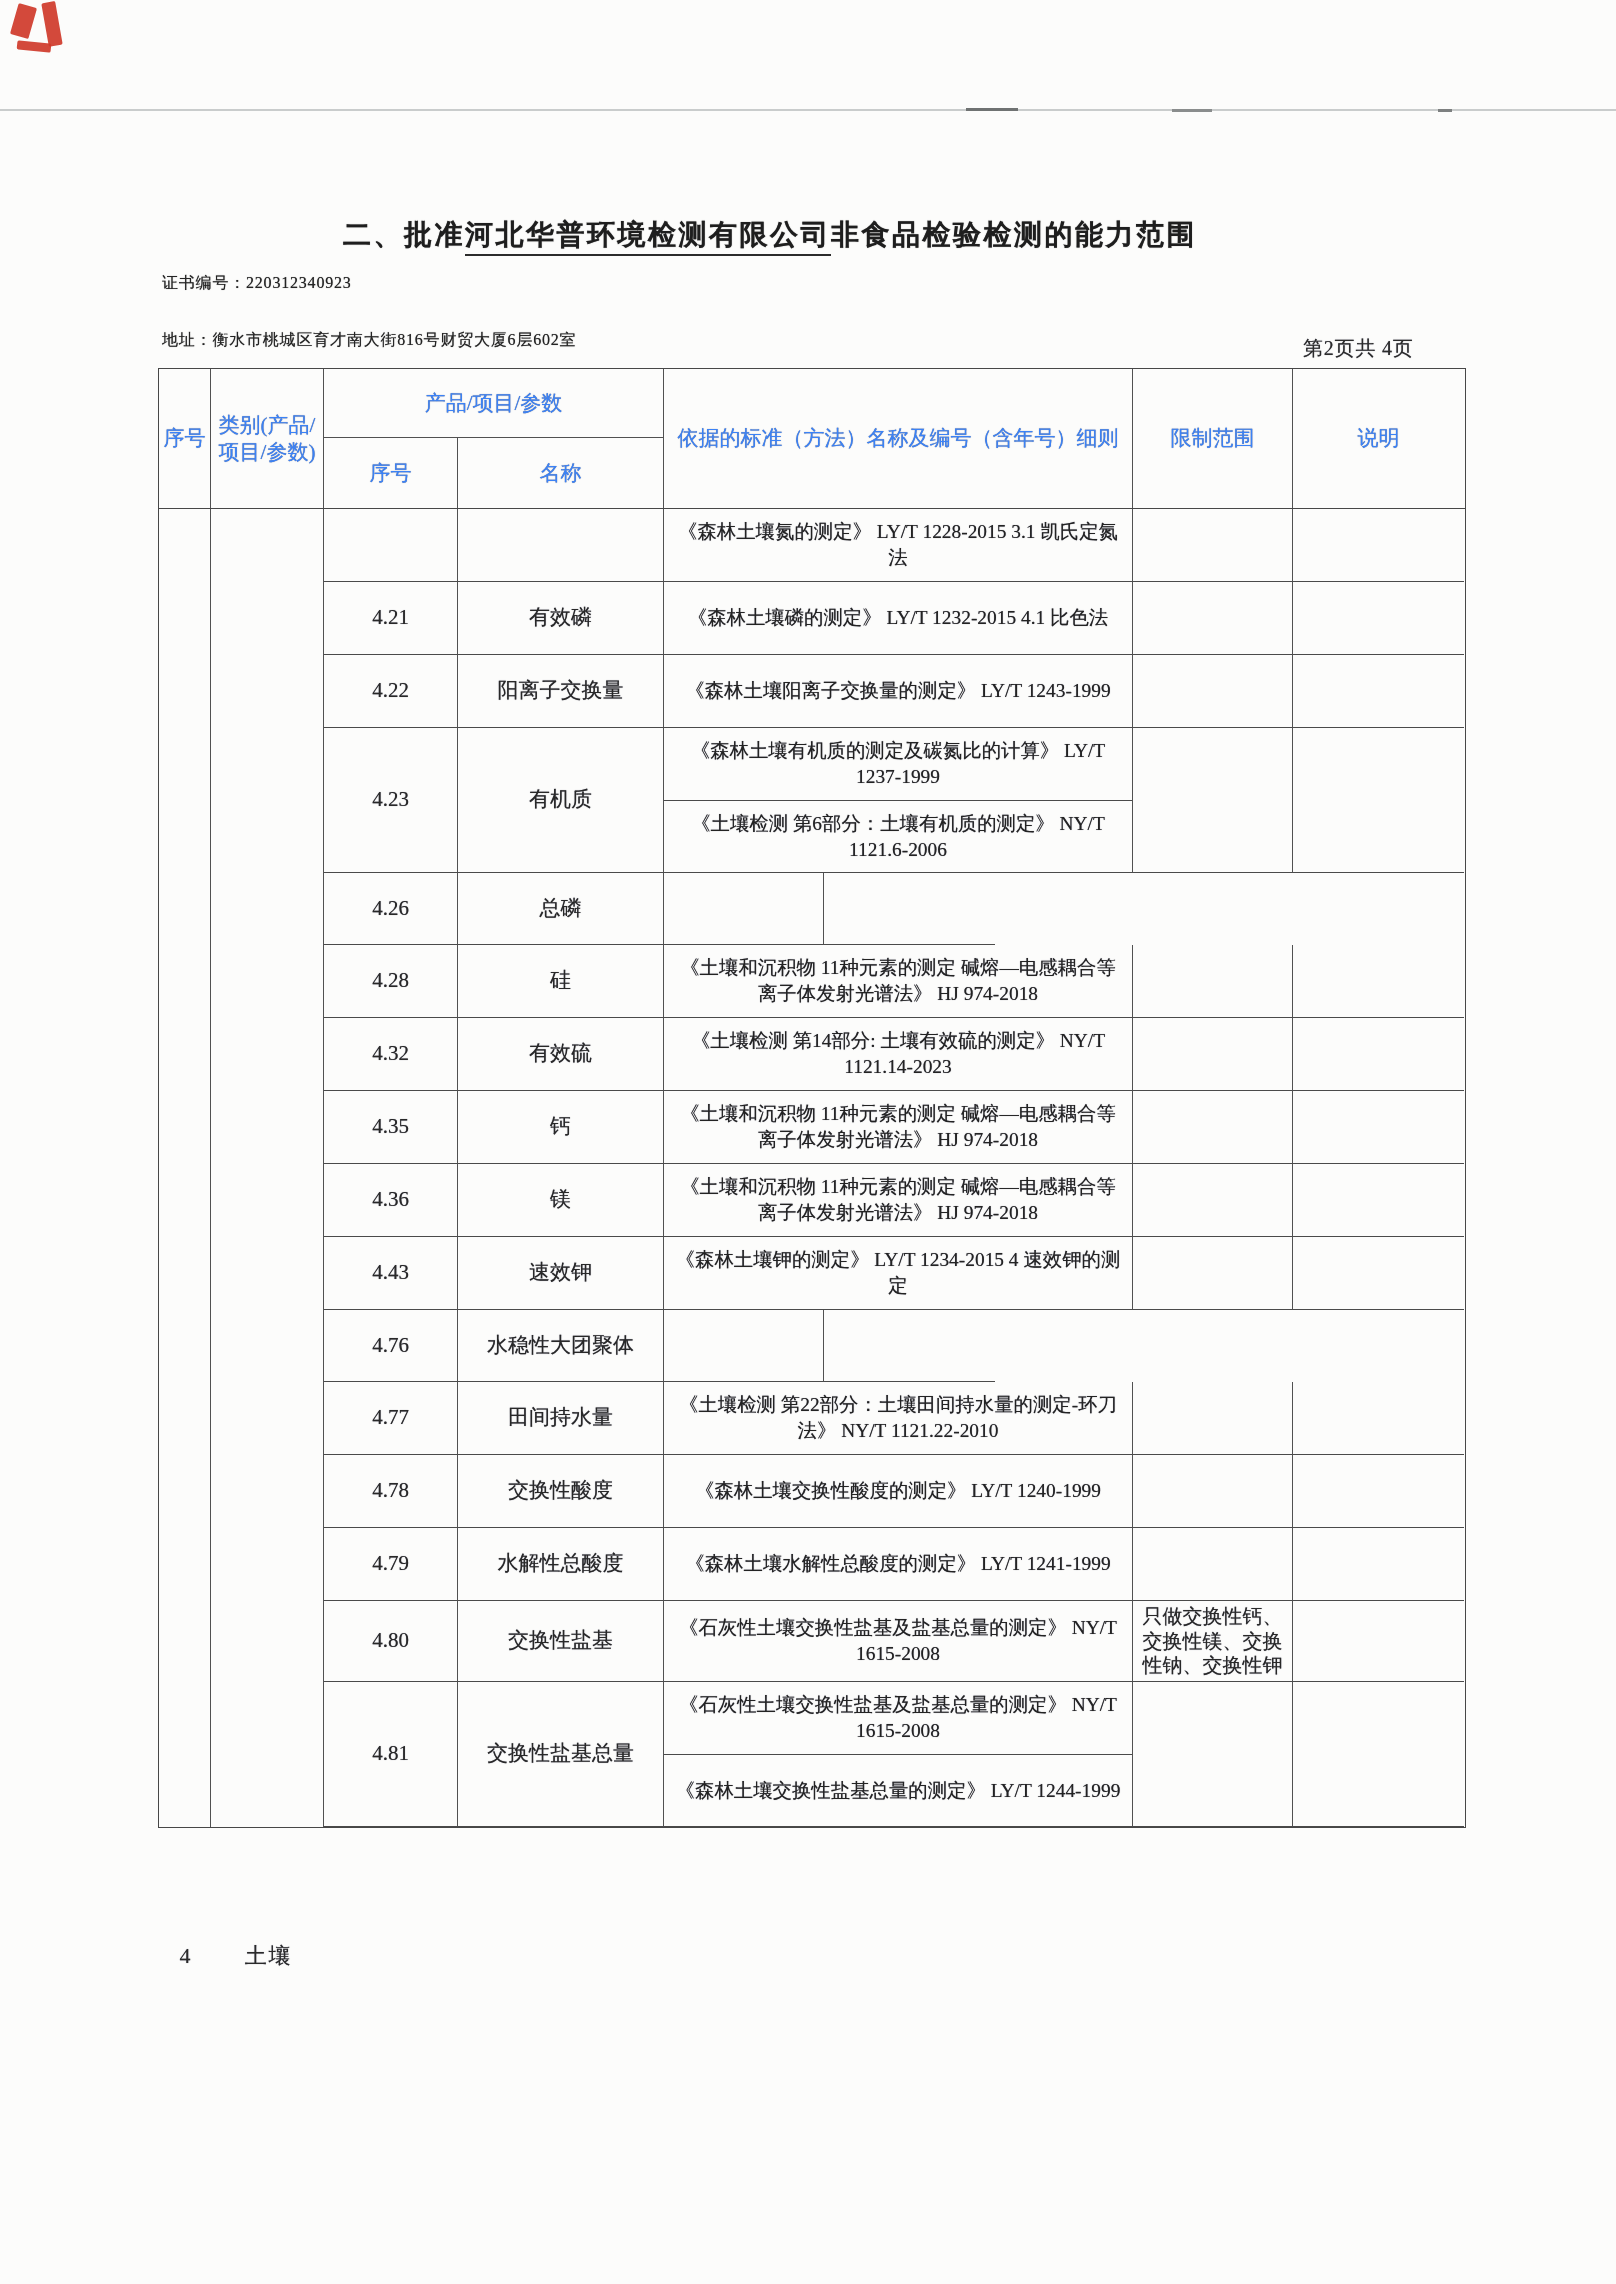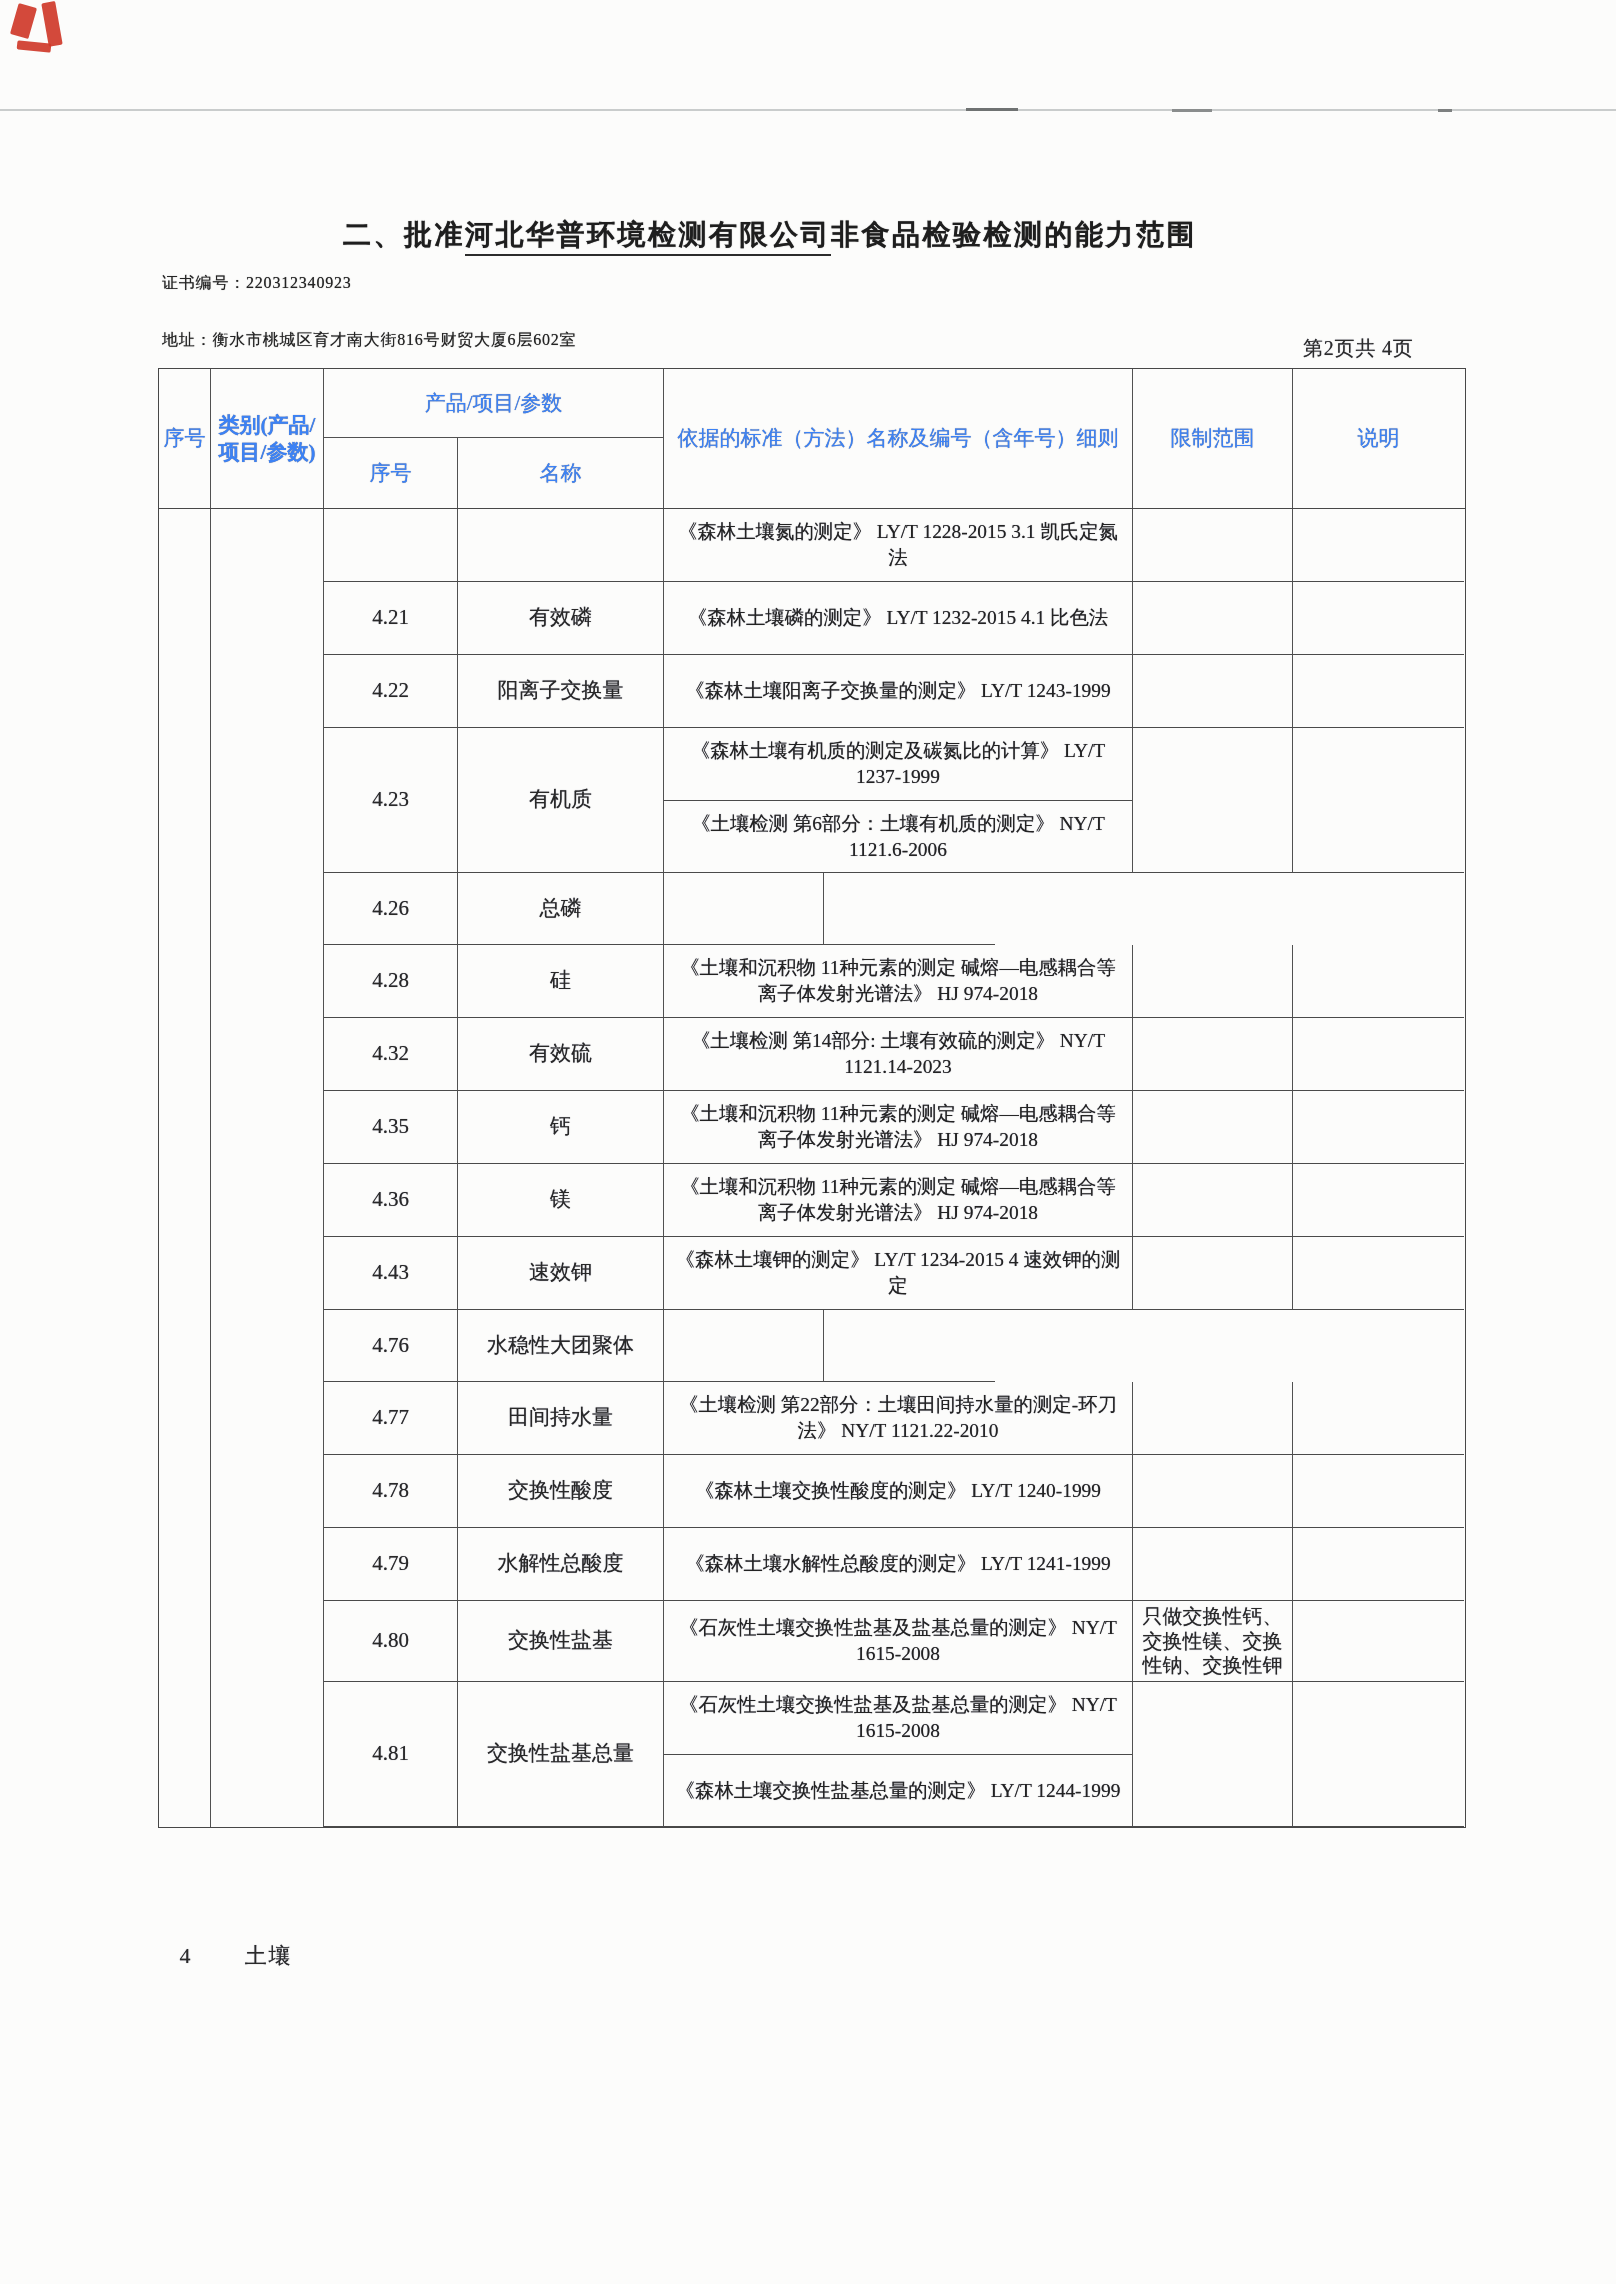--- a/index.html
+++ b/index.html
@@ -39,21 +39,21 @@
   .thead{
     display:grid;
     grid-template-columns:52px 113px 134px 206px 469px 160px 171px;
     grid-template-rows:69px 70px;
     border-bottom:1.7px solid #474747;
   }
   .hc{box-sizing:border-box;display:flex;align-items:center;justify-content:center;
       text-align:center;font-size:21px;color:#3b82f6;line-height:1.25;
       border-right:1.7px solid #515151;padding:3.4px;text-shadow:0 0 0.8px #667;}
   .h-seq{grid-area:1/1/3/2;}
-  .h-cat{grid-area:1/2/3/3;font-weight:bold;}
+  .h-cat{grid-area:1/2/3/3;}
   .h-pg{grid-area:1/3/2/5;border-bottom:1.7px solid #515151;}
   .h-sseq{grid-area:2/3/3/4;}
   .h-sname{grid-area:2/4/3/5;}
   .h-std{grid-area:1/5/3/6;flex-direction:row;}
   .h-limit{grid-area:1/6/3/7;}
   .h-note{grid-area:1/7/3/8;border-right:none;}
 
   .tbody{position:relative;}
   .brow{display:flex;align-items:stretch;}
   .bcell{box-sizing:border-box;border-right:1.7px solid #515151;border-bottom:1.7px solid #4a4a4a;

